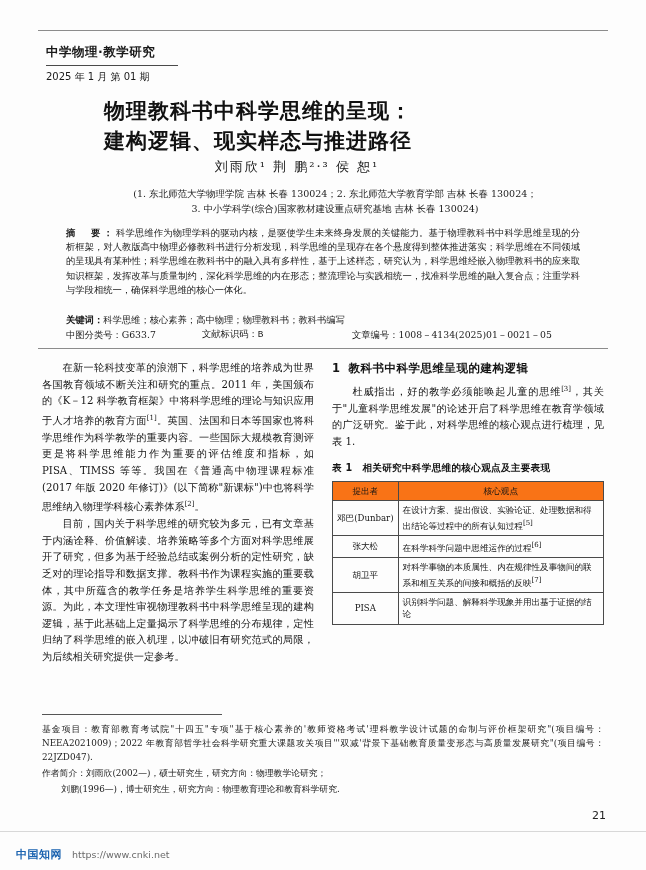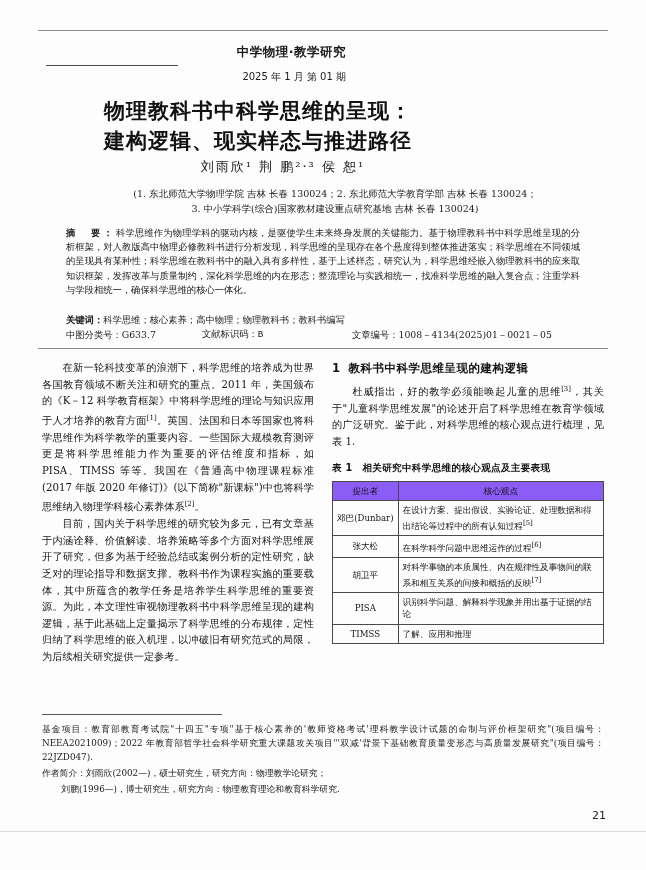--- a/index.html
+++ b/index.html
@@ -27,21 +27,20 @@
     position: absolute;
     left: 38px; top: 30px;
     width: 570px;
     height: 1px;
     background: #8c8c8c;
   }
   .header-block {
     position: absolute;
     left: 46px; top: 44px;
     width: 300px;
-    text-align: right;
   }
   .journal-name {
     font-family: "DejaVu Sans", "Liberation Sans", sans-serif;
     font-size: 12.5px;
     font-weight: bold;
     letter-spacing: 0.5px;
     color: #1a1a1a;
   }
   .journal-rule {
     width: 132px;
@@ -63,21 +62,21 @@
   .title-line {
     font-family: "DejaVu Sans", "Liberation Sans", sans-serif;
     font-size: 21px;
     font-weight: bold;
     letter-spacing: 1px;
     line-height: 30px;
     color: #111;
   }
   .authors {
     position: absolute;
-    left: 0; top: 158px;
+    left: 14px; top: 158px;
     width: 566px;
     text-align: center;
     font-size: 13px;
     letter-spacing: 2px;
   }
   .affil {
     position: absolute;
     left: 12px; top: 186px;
     width: 646px;
     text-align: center;
@@ -163,21 +162,21 @@
     color: #141414;
   }
   table.core th, table.core td {
     border: 0.6px solid #4a4a4a;
     padding: 3px 4px;
     vertical-align: middle;
   }
   table.core th {
     text-align: center;
     font-weight: normal;
-    background: #8b5cf6;
+    background: #f97316;
   }
   table.core td.who {
     text-align: center;
     width: 54px;
     white-space: nowrap;
   }
   table.core td.view { text-align: left; }
   
   .foot-rule {
     position: absolute;
@@ -300,32 +299,32 @@
             <td class="view">在科学科学问题中思维运作的过程<sup>[6]</sup></td>
           </tr>
           <tr>
             <td class="who">胡卫平</td>
             <td class="view">对科学事物的本质属性、内在规律性及事物间的联系和相互关系的间接和概括的反映<sup>[7]</sup></td>
           </tr>
           <tr>
             <td class="who">PISA</td>
             <td class="view">识别科学问题、解释科学现象并用出基于证据的结论</td>
           </tr>
-          <tr>
-            <td class="who">TIMSS</td>
-            <td class="view">了解、应用和推理</td>
-          </tr>
         </tbody>
     </table>
   </div>
 
   <div class="foot-rule"></div>
   <div class="footnotes">
     <div class="fn" id="fn0">基金项目：教育部教育考试院"十四五"专项"基于核心素养的'教师资格考试'理科教学设计试题的命制与评价框架研究"(项目编号：NEEA2021009)；2022 年教育部哲学社会科学研究重大课题攻关项目"'双减'背景下基础教育质量变形态与高质量发展研究"(项目编号：22JZD047).</div>
     <div class="fn">作者简介：刘雨欣(2002—)，硕士研究生，研究方向：物理教学论研究；</div>
     <div class="fn" style="text-indent:2.2em;">刘鹏(1996—)，博士研究生，研究方向：物理教育理论和教育科学研究.</div>
   </div>
 
   <div class="page-num">21</div>
 
   <div class="bottom-rule"></div>
+  <div class="cnki">
+    <span class="cnki-logo">中国知网</span>
+    <span class="cnki-url">https://www.cnki.net</span>
+  </div>
 
 </div>
 
 </body></html>

